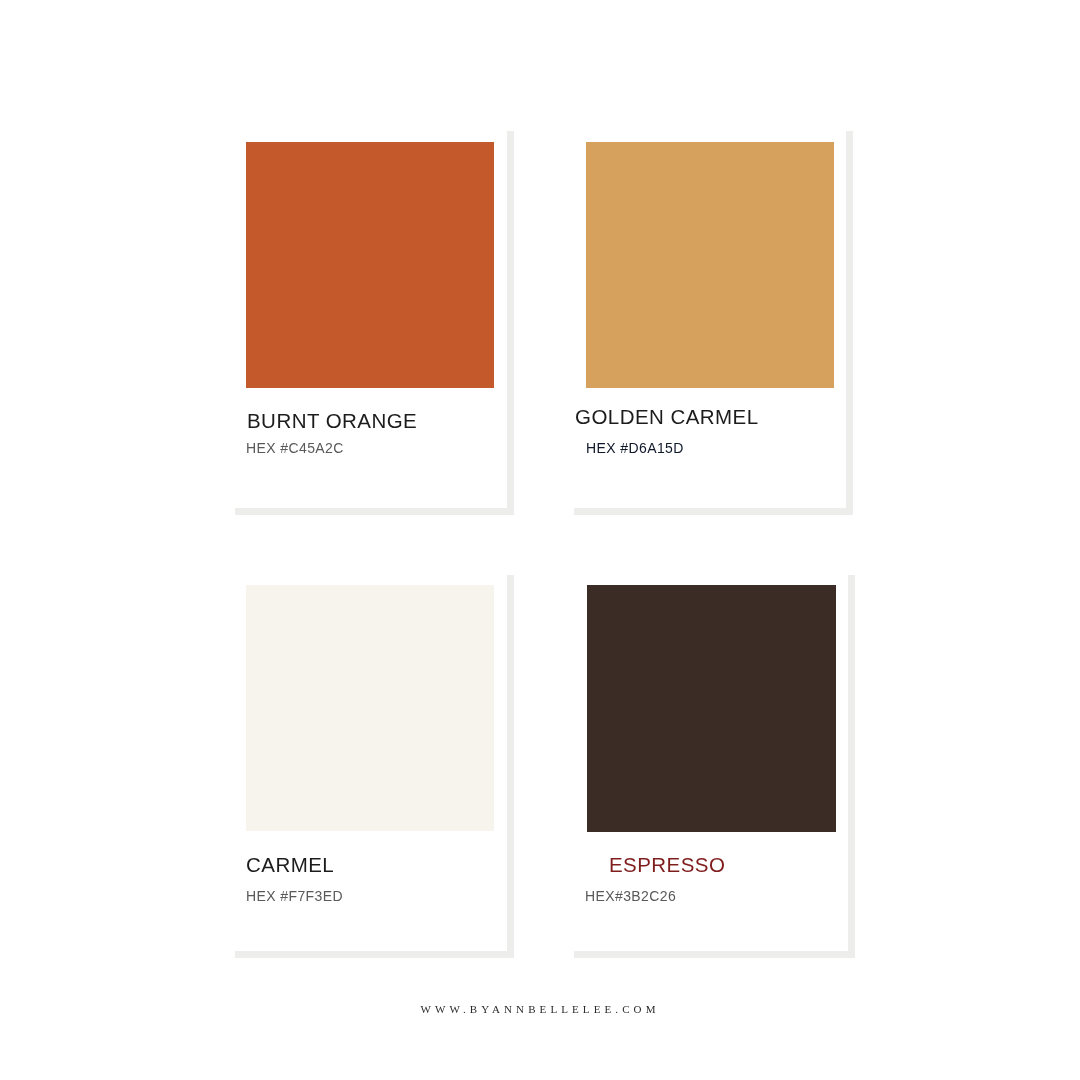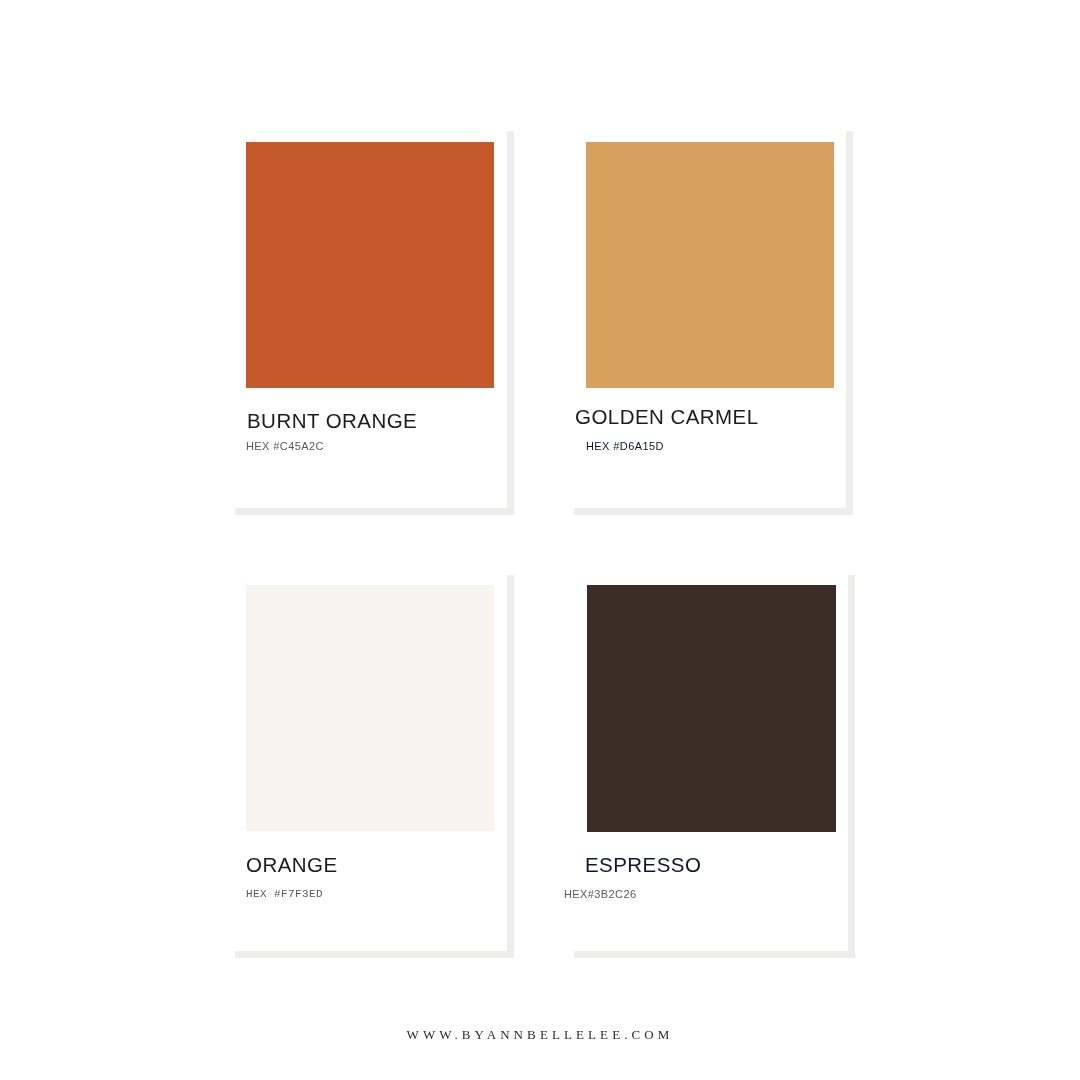--- a/index.html
+++ b/index.html
@@ -41,21 +41,21 @@
     font-family: "Liberation Sans", sans-serif;
     font-size: 20.5px;
     letter-spacing: 0.45px;
     color: #1C1C1C;
     font-weight: 400;
     white-space: nowrap;
   }
   .color-hex {
     position: absolute;
     font-family: "Liberation Sans", sans-serif;
-    font-size: 11px;
+    font-size: 14px;
     letter-spacing: 0.4px;
     color: #595959;
     font-weight: 400;
     white-space: nowrap;
   }
 
   
   #shadow-burnt-orange { left: 235px; top: 131px; width: 279px; height: 384px; }
   #card-burnt-orange   { left: 228px; top: 124px; width: 279px; height: 384px; }
   #swatch-burnt-orange { left: 246px; top: 142px; width: 248px; height: 246px; }
@@ -67,42 +67,41 @@
   #card-golden-carmel   { left: 567px; top: 124px; width: 279px; height: 384px; }
   #swatch-golden-carmel { left: 586px; top: 142px; width: 248px; height: 246px; }
   #name-golden-carmel   { left: 575px; top: 405px; }
   #hex-golden-carmel    { left: 586px; top: 440px; }
 
   
   #shadow-ivory { left: 235px; top: 575px; width: 279px; height: 383px; }
   #card-ivory   { left: 228px; top: 568px; width: 279px; height: 383px; }
   #swatch-ivory { left: 246px; top: 585px; width: 248px; height: 246px; }
   #name-ivory   { left: 246px; top: 853px; }
-  #hex-ivory    { left: 246px; top: 888px; font-family: Liberation Mono, monospace; }
+  #hex-ivory    { left: 246px; top: 888px; }
 
   
   #shadow-espresso { left: 574px; top: 575px; width: 281px; height: 383px; }
   #card-espresso   { left: 567px; top: 568px; width: 281px; height: 383px; }
   #swatch-espresso { left: 587px; top: 585px; width: 249px; height: 247px; }
   #name-espresso   { left: 585px; top: 853px; }
-  #hex-espresso    { left: 564px; top: 888px; text-align: center; }
+  #hex-espresso    { left: 585px; top: 888px; text-align: center; }
 
   
   #site-footer {
     position: absolute;
     left: 0;
     top: 1003px;
     width: 1080px;
     text-align: center;
     font-family: "Liberation Serif", serif;
-    font-size: 13px;
+    font-size: 11px;
     letter-spacing: 4.1px;
     color: #2A2A2A;
     white-space: nowrap;
-    margin-top: 24px;
   }
 </style>
 </head>
 <body style="background: rgb(255, 255, 255);">
 
 <div id="palette-board">
 
   <div class="shadow-block" id="shadow-burnt-orange" style="background: rgb(237, 237, 235);"></div>
   <div class="card" id="card-burnt-orange" style="background: rgb(255, 255, 255);"></div>
   <div class="swatch" id="swatch-burnt-orange" style="background-color: rgb(196, 90, 44);"></div>
@@ -111,24 +110,24 @@
 
   <div class="shadow-block" id="shadow-golden-carmel" style="background: rgb(237, 237, 235);"></div>
   <div class="card" id="card-golden-carmel" style="background: rgb(255, 255, 255);"></div>
   <div class="swatch" id="swatch-golden-carmel" style="background-color: rgb(214, 161, 93);"></div>
   <div class="color-name" id="name-golden-carmel" style="color: rgb(28, 28, 28);">GOLDEN CARMEL</div>
   <div class="color-hex" id="hex-golden-carmel" style="color: #0f172a;">HEX #D6A15D</div>
 
   <div class="shadow-block" id="shadow-ivory" style="background: rgb(237, 237, 235);"></div>
   <div class="card" id="card-ivory" style="background: rgb(255, 255, 255);"></div>
   <div class="swatch" id="swatch-ivory" style="background-color: rgb(247, 243, 237);"></div>
-  <div class="color-name" id="name-ivory" style="color: rgb(28, 28, 28);">ORANGE</div>
+  <div class="color-name" id="name-ivory" style="color: rgb(28, 28, 28);">CARMEL</div>
   <div class="color-hex" id="hex-ivory" style="color: rgb(89, 89, 89);">HEX #F7F3ED</div>
 
   <div class="shadow-block" id="shadow-espresso" style="background: rgb(237, 237, 235);"></div>
   <div class="card" id="card-espresso" style="background: rgb(255, 255, 255);"></div>
   <div class="swatch" id="swatch-espresso" style="background-color: rgb(59, 44, 38);"></div>
-  <div class="color-name" id="name-espresso" style="color: #0f172a;">ESPRESSO</div>
+  <div class="color-name" id="name-espresso" style="color: #7f1d1d; margin-left: 24px;">ESPRESSO</div>
   <div class="color-hex" id="hex-espresso" style="color: rgb(89, 89, 89);">HEX#3B2C26</div>
 
   <div id="site-footer" style="color: rgb(42, 42, 42);">WWW.BYANNBELLELEE.COM</div>
 
 </div>
 
 </body></html>

